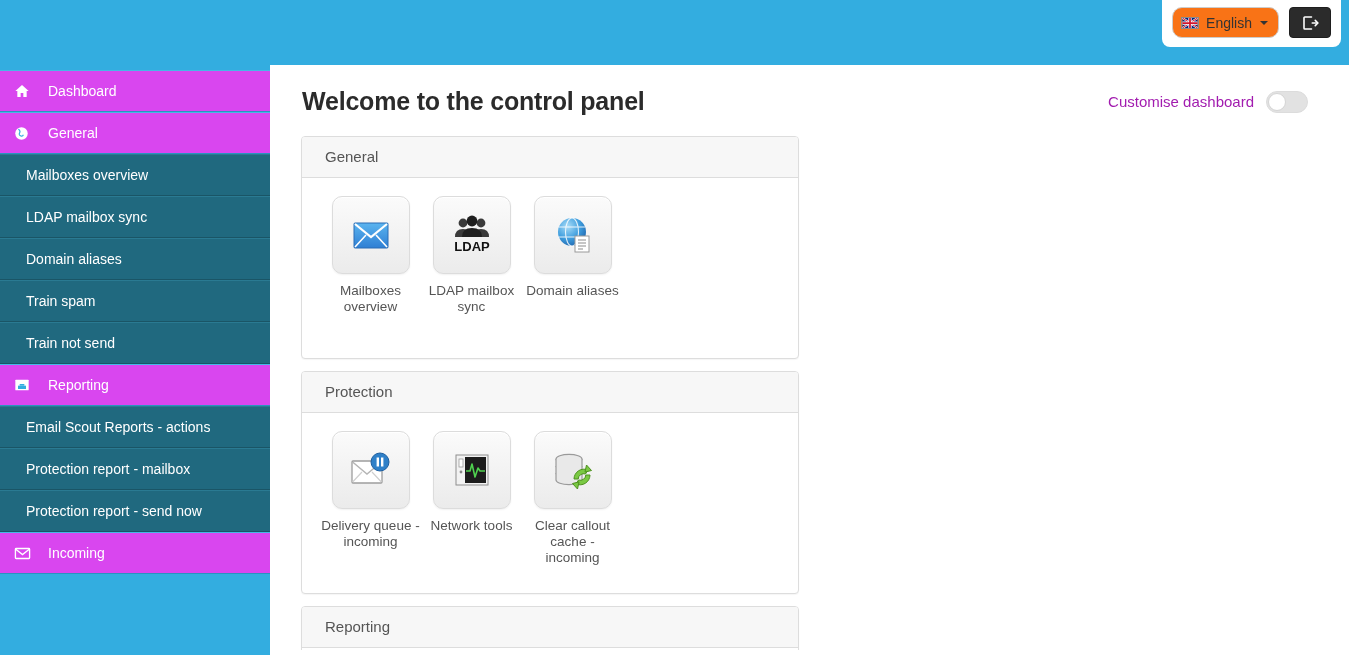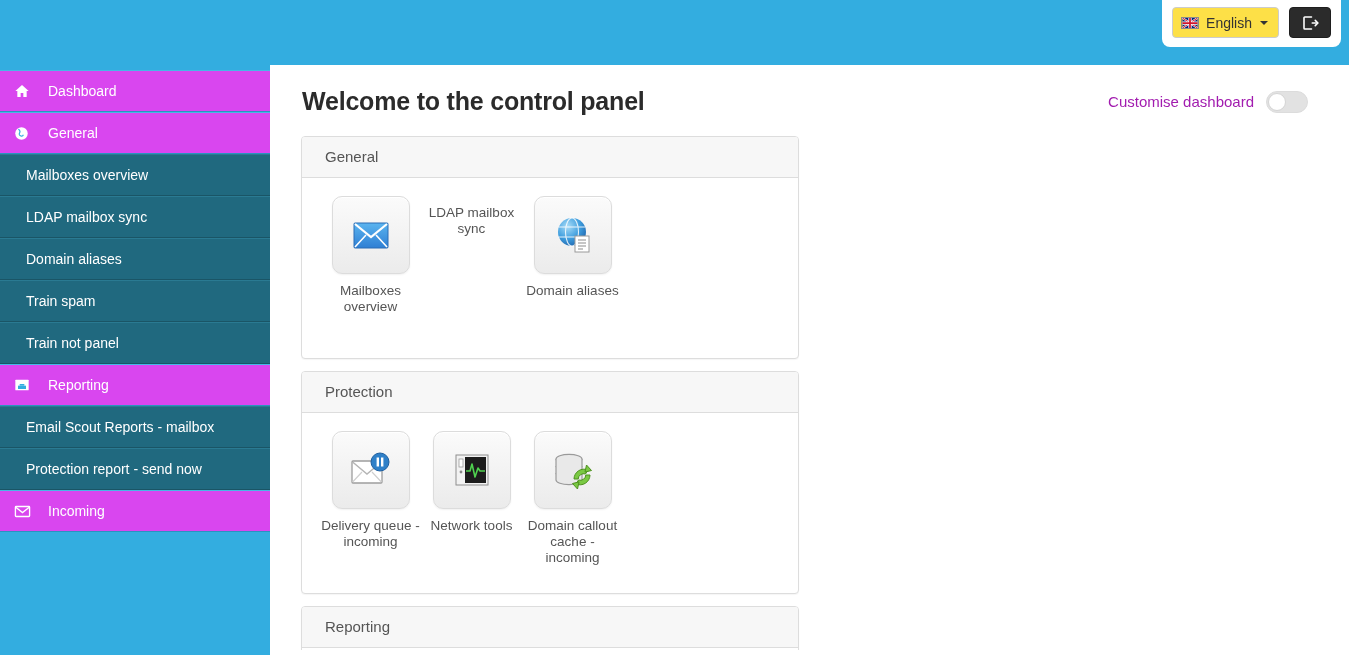--- a/index.html
+++ b/index.html
@@ -27,23 +27,23 @@
     border-bottom-right-radius: 8px;
     padding: 7px 10px 9px 10px;
     display: flex;
     align-items: center;
     gap: 10px;
   }
   .lang-btn {
     display: flex;
     align-items: center;
     gap: 7px;
-    background: #fde047;
+    background: #f97316;
     border: 1px solid #ccc;
-    border-radius: 4px;
+    border-radius: 10px;
     padding: 5px 10px 5px 8px;
     height: 31px;
     cursor: pointer;
   }
   .lang-label {
     font-size: 14px;
     color: #333;
     line-height: 1;
   }
   .caret {
@@ -279,36 +279,39 @@
   <div class="nav-sub">
     <span>LDAP mailbox sync</span>
   </div>
   <div class="nav-sub">
     <span>Domain aliases</span>
   </div>
   <div class="nav-sub">
     <span>Train spam</span>
   </div>
   <div class="nav-sub">
-    <span>Train not panel</span>
+    <span>Train not send</span>
   </div>
 
   <div class="nav-group">
     <span class="gicon">
       <svg width="16" height="16" viewBox="0 0 24 24" fill="#ffffff">
         <path d="M3 4 h18 a1 1 0 0 1 1 1 v14 a1 1 0 0 1 -1 1 H3 a1 1 0 0 1 -1 -1 V5 a1 1 0 0 1 1 -1 z"></path>
         <path d="M6 13 h12 v5 H6 z" fill="#33ade0"></path>
         <path d="M8.5 10.5 h7 v2.5 h-7 z" fill="#33ade0"></path>
       </svg>
     </span>
     <span>Reporting</span>
   </div>
 
   <div class="nav-sub">
-    <span>Email Scout Reports - mailbox</span>
+    <span>Email Scout Reports - actions</span>
+  </div>
+  <div class="nav-sub">
+    <span>Protection report - mailbox</span>
   </div>
   <div class="nav-sub">
     <span>Protection report - send now</span>
   </div>
 
   <div class="nav-group">
     <span class="gicon">
       <svg width="17" height="17" viewBox="0 0 24 24" fill="none" stroke="#ffffff" stroke-width="1.9">
         <rect x="2" y="5" width="20" height="14" rx="1"></rect>
         <path d="M2.5 6 L12 13.5 L21.5 6"></path>
@@ -352,20 +355,33 @@
                 <rect x="1" y="1" width="34" height="25" rx="1" fill="url(#ge1)" stroke="#2b6cb5"></rect>
                 <path d="M2 2 L18 15 L34 2" fill="none" stroke="#ffffff" stroke-width="2.2"></path>
                 <path d="M2 25 L13 13 M34 25 L23 13" fill="none" stroke="#ffffff" stroke-width="1.6"></path>
               </svg>
             </span>
           </div>
           <div class="tile-label">Mailboxes overview</div>
         </div>
 
         <div class="app-tile">
+          <div class="tile-box">
+            <span>
+              <svg width="44" height="42" viewBox="0 0 44 42">
+                <circle cx="13" cy="9" r="4.4" fill="#3a3a3a"></circle>
+                <path d="M5 23 q0 -8 8 -8 q8 0 8 8 z" fill="#3a3a3a"></path>
+                <circle cx="31" cy="9" r="4.4" fill="#3a3a3a"></circle>
+                <path d="M23 23 q0 -8 8 -8 q8 0 8 8 z" fill="#3a3a3a"></path>
+                <circle cx="22" cy="7" r="5.4" fill="#1f1f1f"></circle>
+                <path d="M12 23 q0 -9 10 -9 q10 0 10 9 z" fill="#1f1f1f"></path>
+                <text x="22" y="37" font-family="Liberation Sans, sans-serif" font-size="13" font-weight="bold" fill="#111" text-anchor="middle">LDAP</text>
+              </svg>
+            </span>
+          </div>
           <div class="tile-label">LDAP mailbox sync</div>
         </div>
 
         <div class="app-tile">
           <div class="tile-box">
             <span>
               <svg width="42" height="40" viewBox="0 0 42 40">
                 <defs>
                     <radialGradient id="gl1" cx="0.35" cy="0.3" r="0.8">
                   <stop offset="0" stop-color="#a8dcf7"></stop>
@@ -440,21 +456,21 @@
                 </g>
                 <g fill="#7ac943" stroke="#4e9120" stroke-width="1">
                   <path d="M23 28 a10 10 0 0 1 14 -9 l-2.5 4 a5.5 5.5 0 0 0 -7.3 5 z"></path>
                   <path d="M39 24 a10 10 0 0 1 -14 9 l2.5 -4 a5.5 5.5 0 0 0 7.3 -5 z"></path>
                   <path d="M35.5 14 l5 5.5 l-6.5 1.6 z"></path>
                   <path d="M26.5 38 l-5 -5.5 l6.5 -1.6 z"></path>
                 </g>
               </svg>
             </span>
           </div>
-          <div class="tile-label">Domain callout cache - incoming</div>
+          <div class="tile-label">Clear callout cache - incoming</div>
         </div>
 
       </div>
     </div>
 
     <div class="panel">
       <div class="panel-head">
         <span class="panel-title">Reporting</span>
       </div>
       <div class="panel-body">

